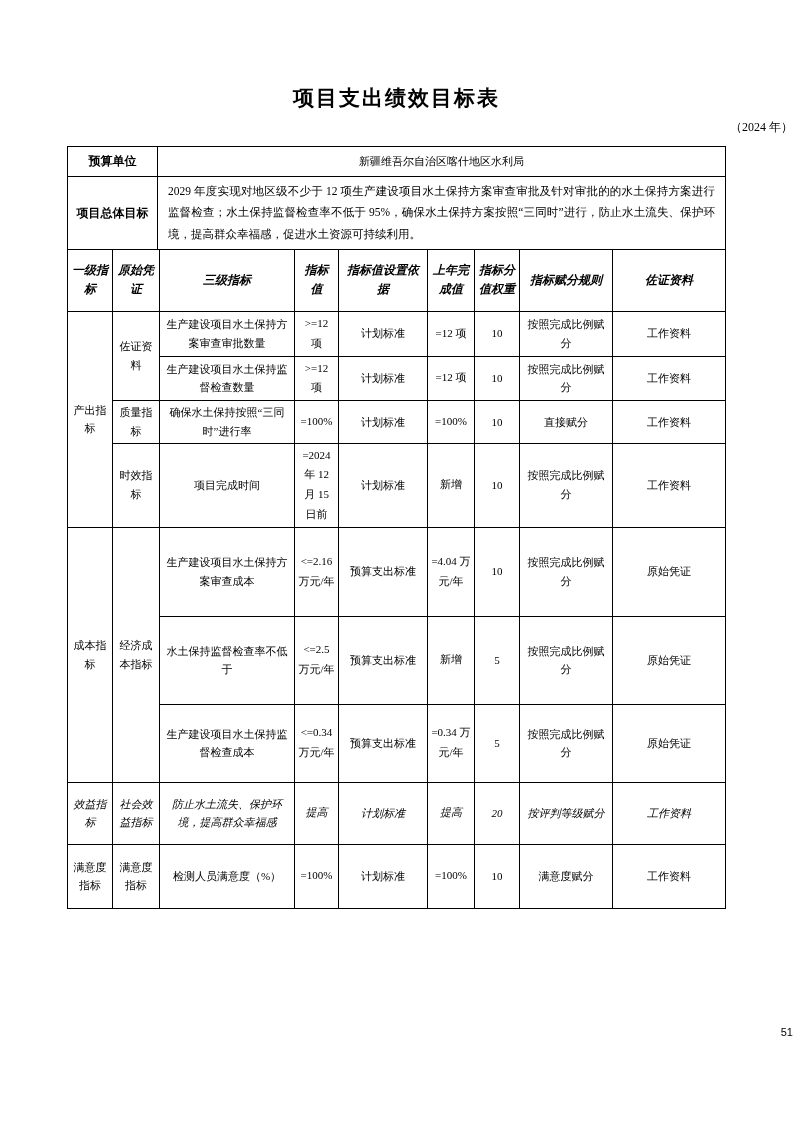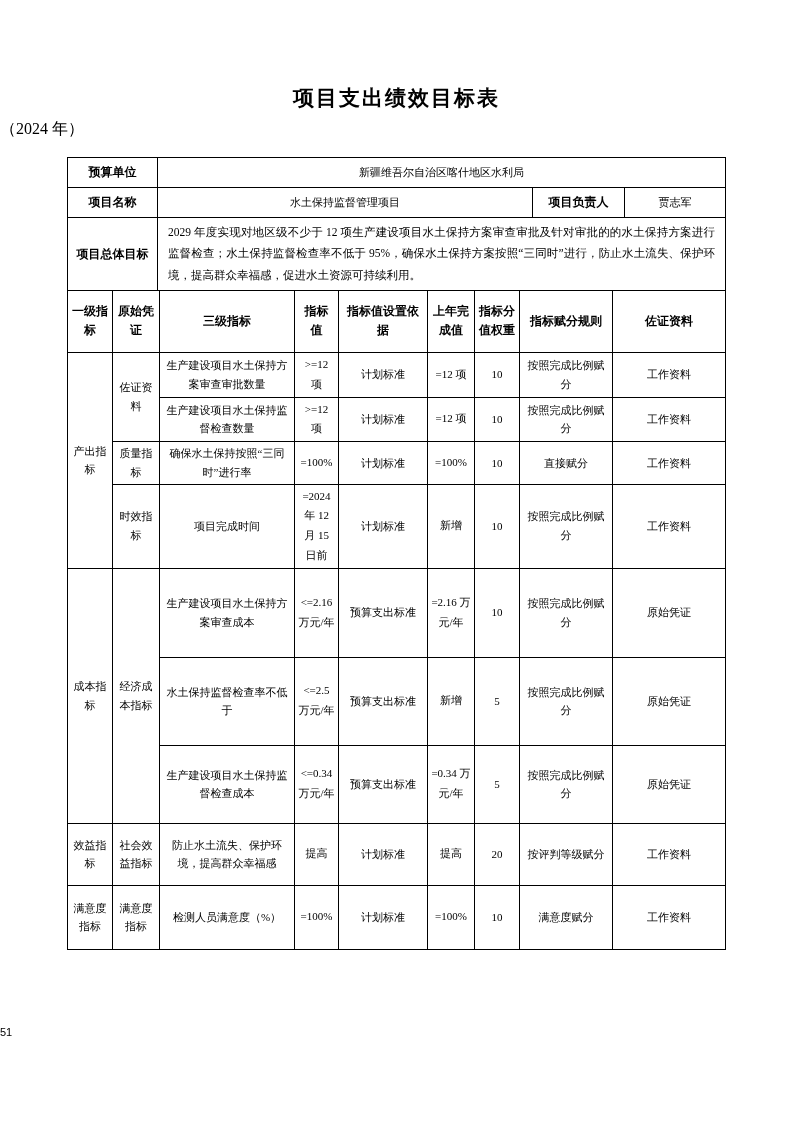--- a/index.html
+++ b/index.html
@@ -15,31 +15,31 @@
   }
   .doc-title {
     padding-top: 86px;
     text-align: center;
     font-size: 21px;
     font-weight: bold;
     letter-spacing: 2px;
     line-height: 1.2;
   }
   .doc-subtitle {
-    text-align: left;
-    font-size: 16px;
+    text-align: right;
+    font-size: 12px;
     margin-top: 8px;
   }
   table {
     border-collapse: collapse;
     width: 658px;
     margin: 0 auto;
     table-layout: fixed;
   }
-  table.info { margin-top: 17px; }
+  table.info { margin-top: 10px; }
   table.ind { margin-top: -1px; }
   td, th {
     border: 1px solid #000000;
     text-align: center;
     vertical-align: middle;
     font-size: 11px;
     font-weight: normal;
     line-height: 1.7;
     padding: 2px 3px;
     overflow: hidden;
@@ -59,34 +59,34 @@
     text-align: justify;
     font-size: 11.5px;
     line-height: 1.85;
     padding: 4px 10px;
   }
   td.num { font-family: "Liberation Sans", "DejaVu Sans", sans-serif; }
   td.val, td.prev { word-break: break-all; line-height: 1.8; }
   tr.h30 { height: 30px; }
   tr.h40 { height: 40px; }
   tr.h64 { height: 64px; }
-  tr.h62 { height: 62px; }
+  tr.h62 { height: 62px; font-style: italic; }
   tr.h44 { height: 44px; }
   tr.h38 { height: 38px; }
   tr.h83 { height: 83px; }
   tr.h89 { height: 89px; }
   tr.h88 { height: 88px; }
   tr.h78 { height: 78px; }
   tr.h65 { height: 64px; }
   .page-number {
     position: absolute;
     top: 1026px;
     left: 0;
     width: 100%;
-    text-align: left;
+    text-align: right;
     font-size: 11px;
     font-family: "Liberation Sans", "DejaVu Sans", sans-serif;
   }
 </style>
 </head>
 <body>
 
 <div class="page">
 
   <div class="doc-title">项目支出绩效目标表</div>
@@ -99,26 +99,20 @@
         <col style="width:91px">
       <col style="width:92px">
         <col style="width:101px">
         <col style="width:92px">
         <col style="width:101px">
     </colgroup>
     <tbody>
       <tr class="h30">
         <td class="b">预算单位</td>
         <td colspan="6">新疆维吾尔自治区喀什地区水利局</td>
-      </tr>
-      <tr class="h30">
-        <td class="b">项目名称</td>
-        <td colspan="4">水土保持监督管理项目</td>
-        <td class="b">项目负责人</td>
-        <td>贾志军</td>
       </tr>
       <tr class="h64">
         <td class="b">项目总体目标</td>
         <td colspan="6" class="goal">2029 年度实现对地区级不少于 12 项生产建设项目水土保持方案审查审批及针对审批的的水土保持方案进行监督检查；水土保持监督检查率不低于 95%，确保水土保持方案按照“三同时”进行，防止水土流失、保护环境，提高群众幸福感，促进水土资源可持续利用。</td>
       </tr>
     </tbody>
   </table>
 
   <table class="ind">
     <colgroup>
@@ -188,21 +182,21 @@
         <td>按照完成比例赋分</td>
         <td>工作资料</td>
       </tr>
 
       <tr class="h89">
         <td rowspan="3">成本指标</td>
         <td rowspan="3">经济成本指标</td>
         <td>生产建设项目水土保持方案审查成本</td>
         <td class="val">&lt;=2.16 万元/年</td>
         <td>预算支出标准</td>
-        <td class="prev">=2.16 万元/年</td>
+        <td class="prev">=4.04 万元/年</td>
         <td>10</td>
         <td>按照完成比例赋分</td>
         <td>原始凭证</td>
       </tr>
 
       <tr class="h88">
         <td>水土保持监督检查率不低于</td>
         <td class="val">&lt;=2.5 万元/年</td>
         <td>预算支出标准</td>
         <td class="prev">新增</td>

